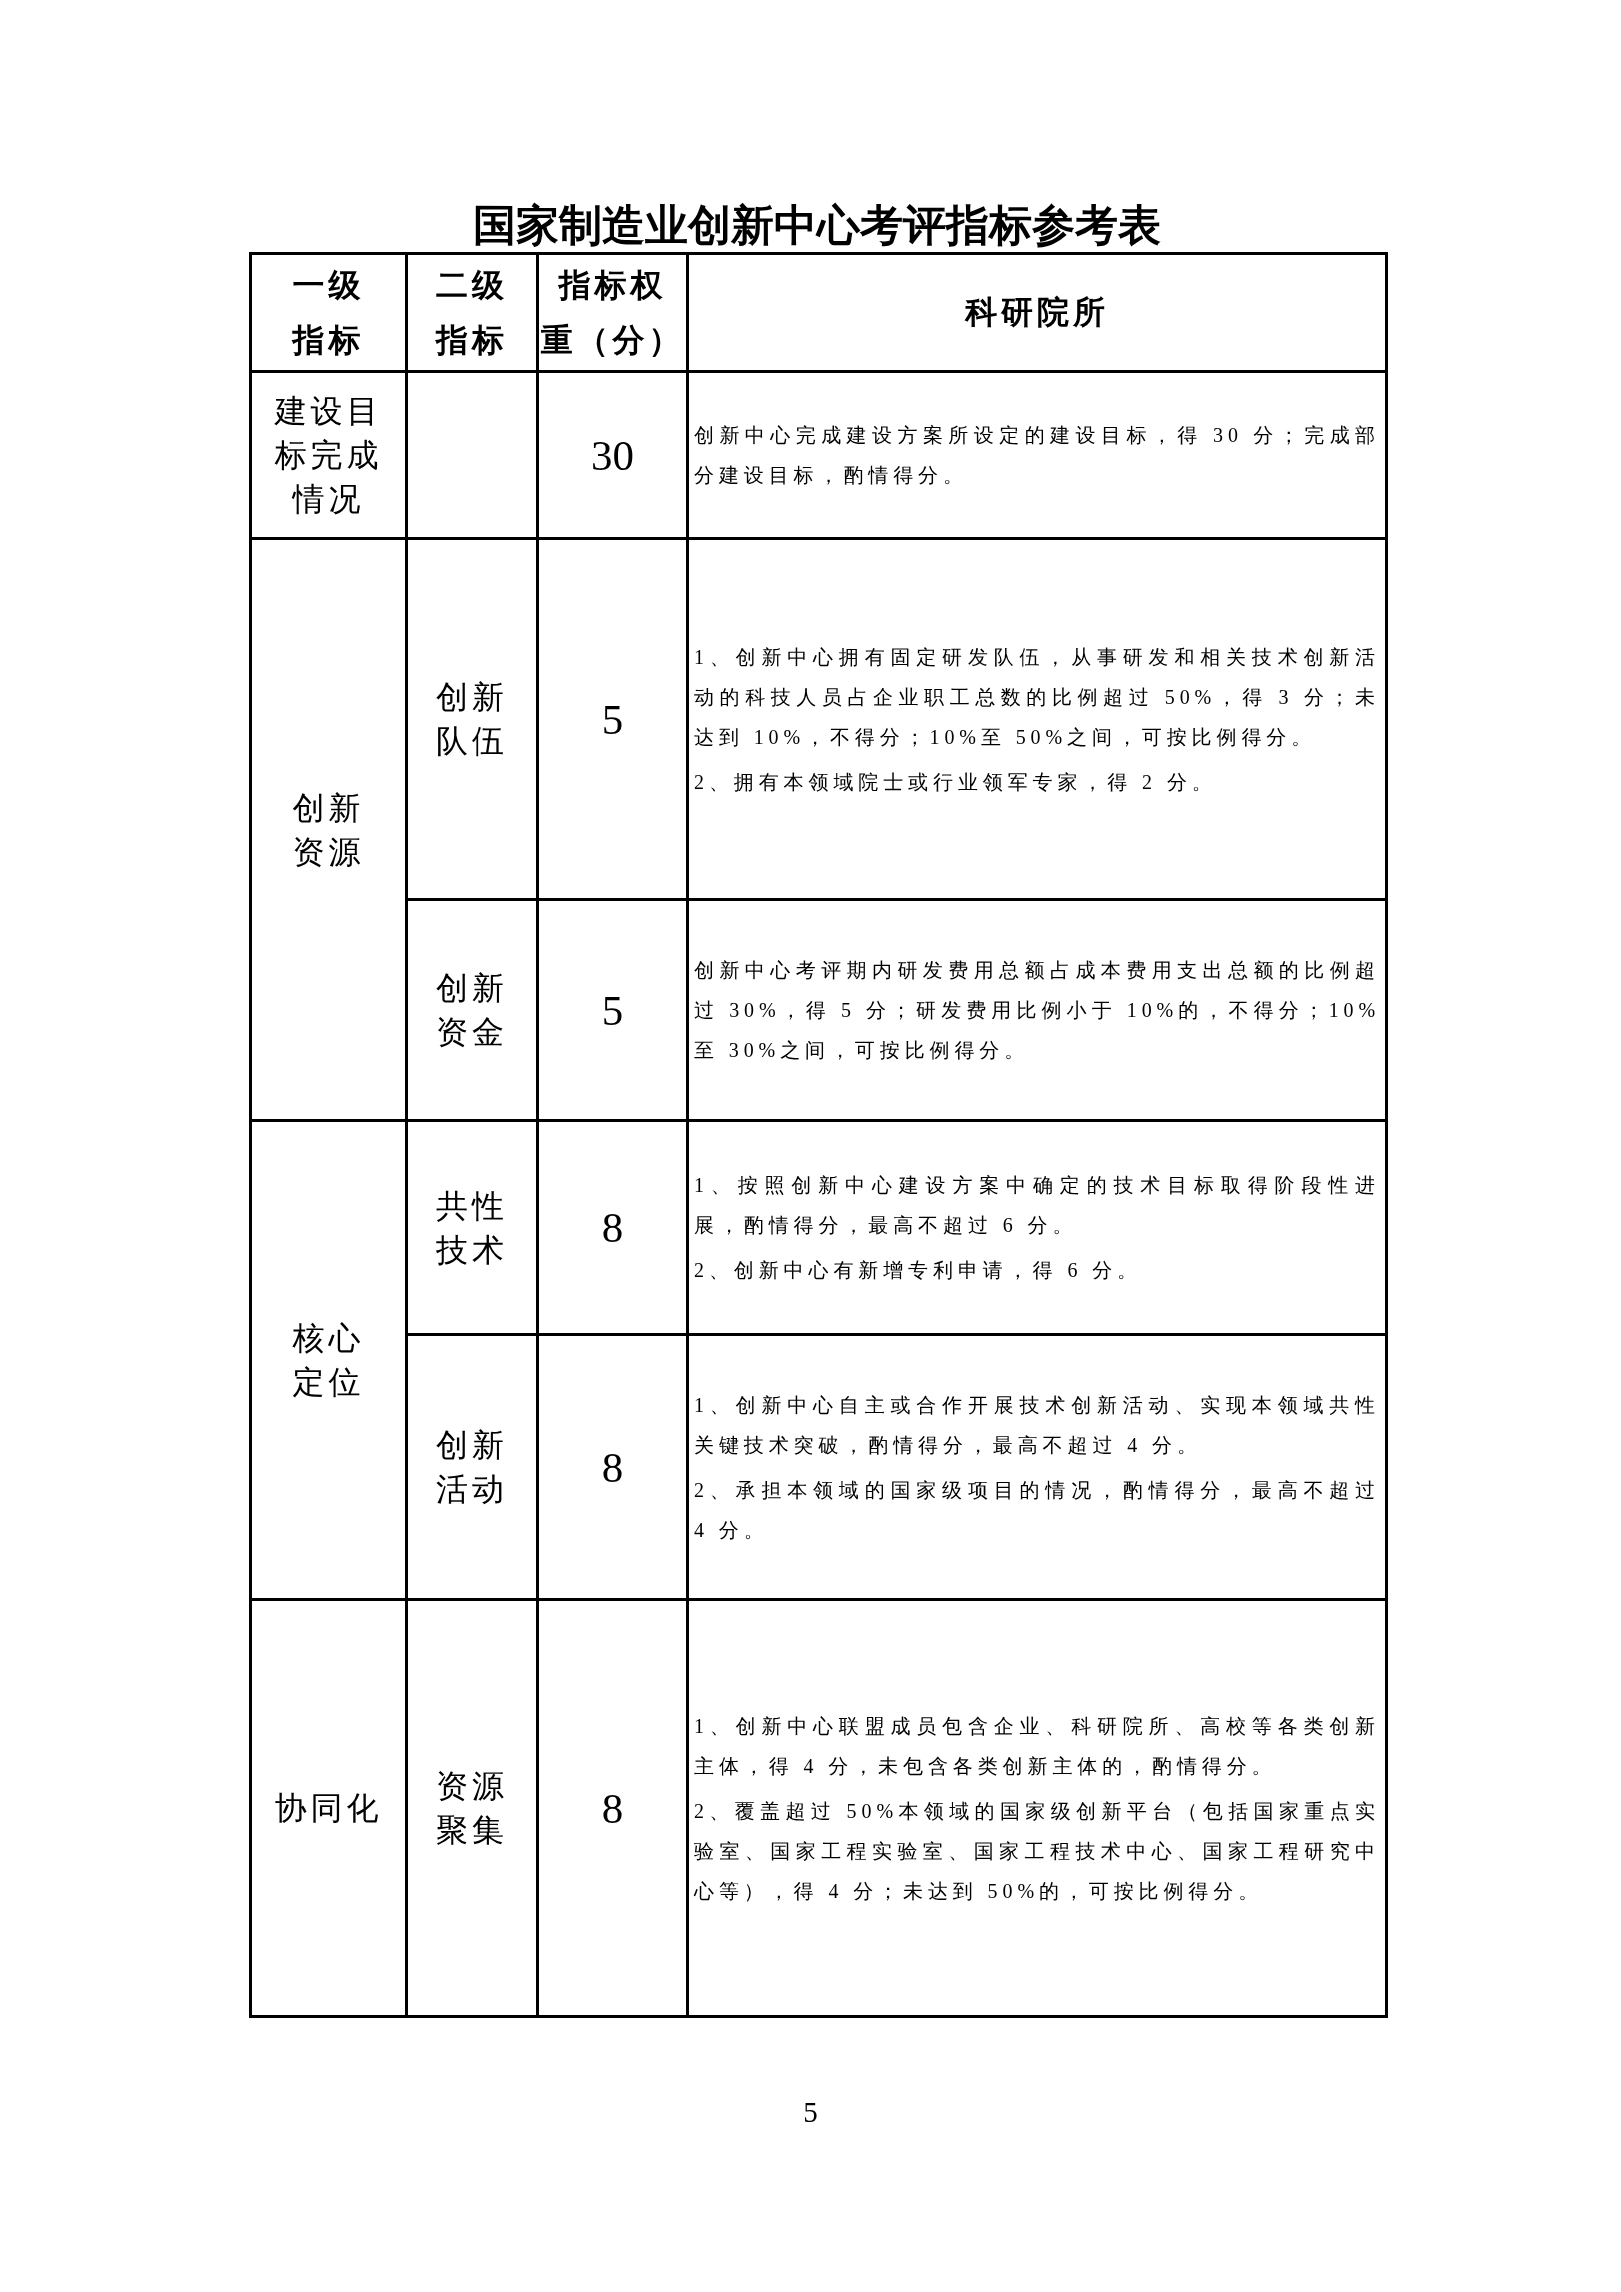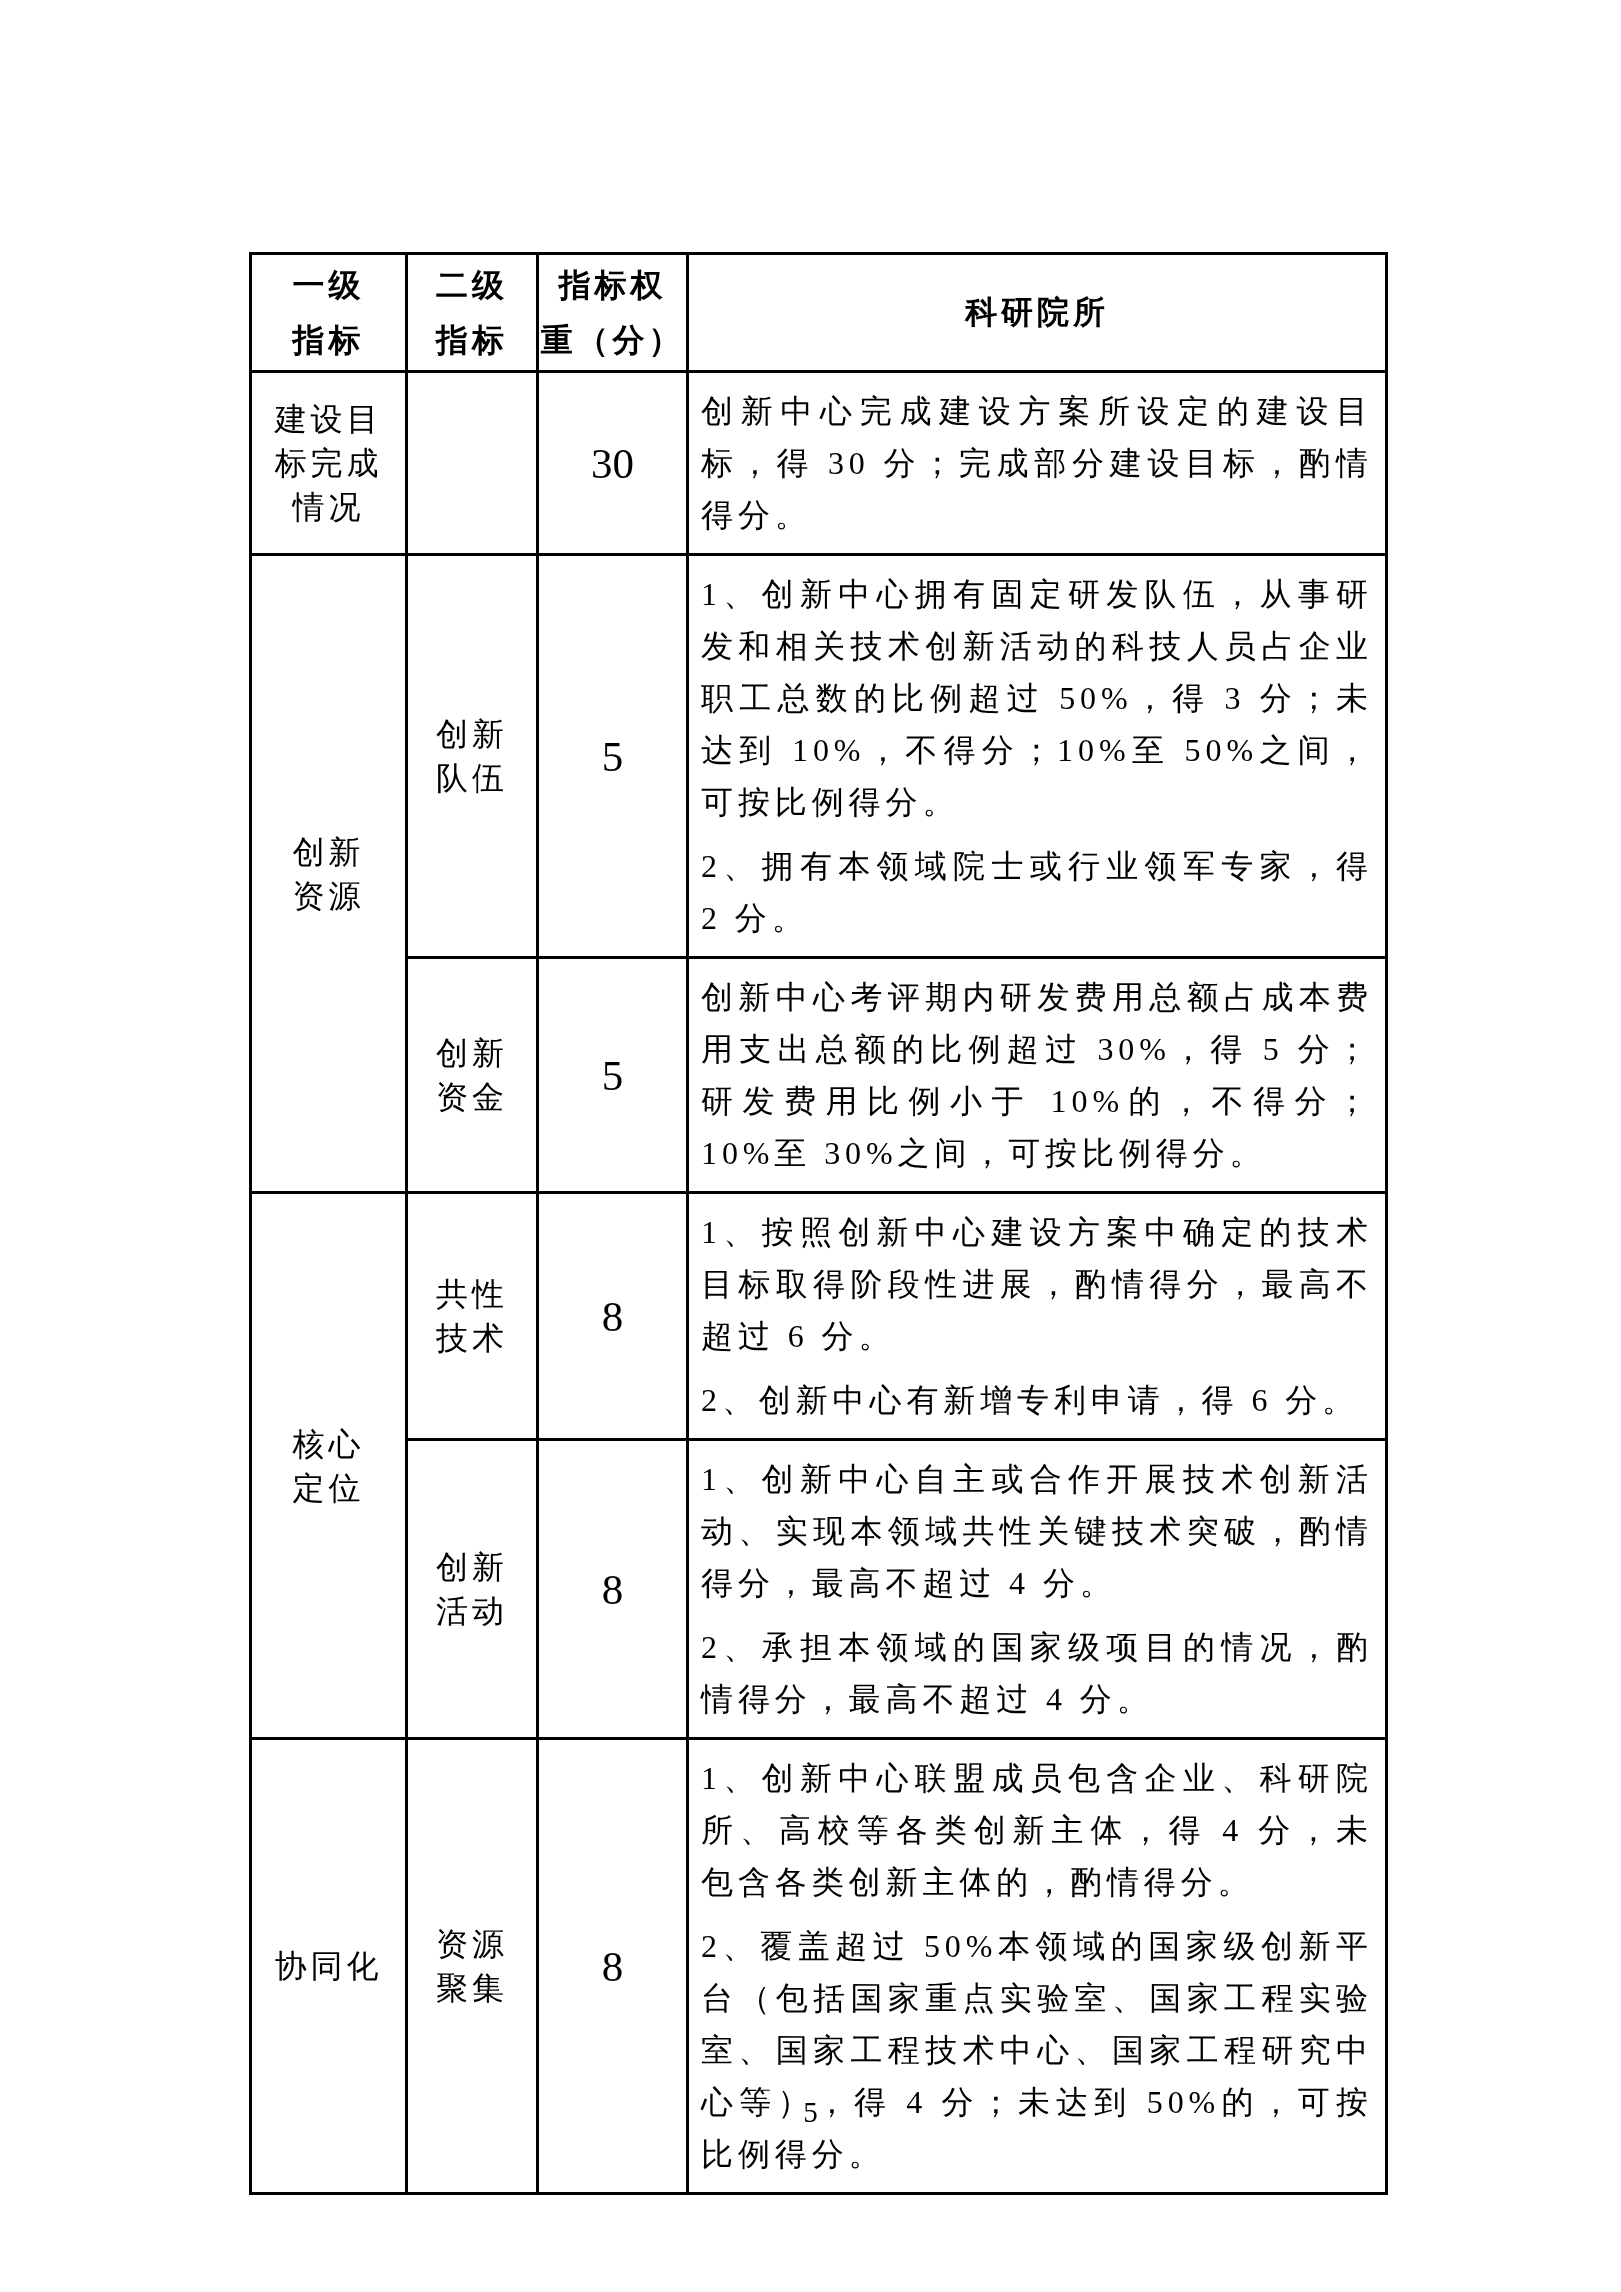--- a/index.html
+++ b/index.html
@@ -60,42 +60,43 @@
   td.weight-cell {
     text-align: center;
     font-size: 43px;
     letter-spacing: 0;
   }
   td.desc-cell {
     padding: 3.9px 13.7px 3.9px 13.7px;
     vertical-align: middle;
   }
   td.desc-cell p {
-    margin: 12px;
-    font-size: 32px;
-    line-height: 52px;
+    margin: 5px;
+    font-size: 20px;
+    line-height: 40px;
     letter-spacing: 4.9px;
     text-align: justify;
     text-justify: inter-ideograph;
   }
   .page-number {
     position: absolute;
     left: 0;
     top: 2096px;
     width: 100%;
     text-align: center;
     font-size: 29px;
     line-height: 33px;
   }
 </style>
 </head>
 <body>
 
 <div class="page">
 
+  <div class="doc-title">国家制造业创新中心考评指标参考表</div>
 
   <table class="eval">
     <colgroup>
       <col class="c1">
         <col class="c2">
         <col class="c3">
         <col class="c4">
     </colgroup>
     <tbody>
         <tr style="height:118px;">

